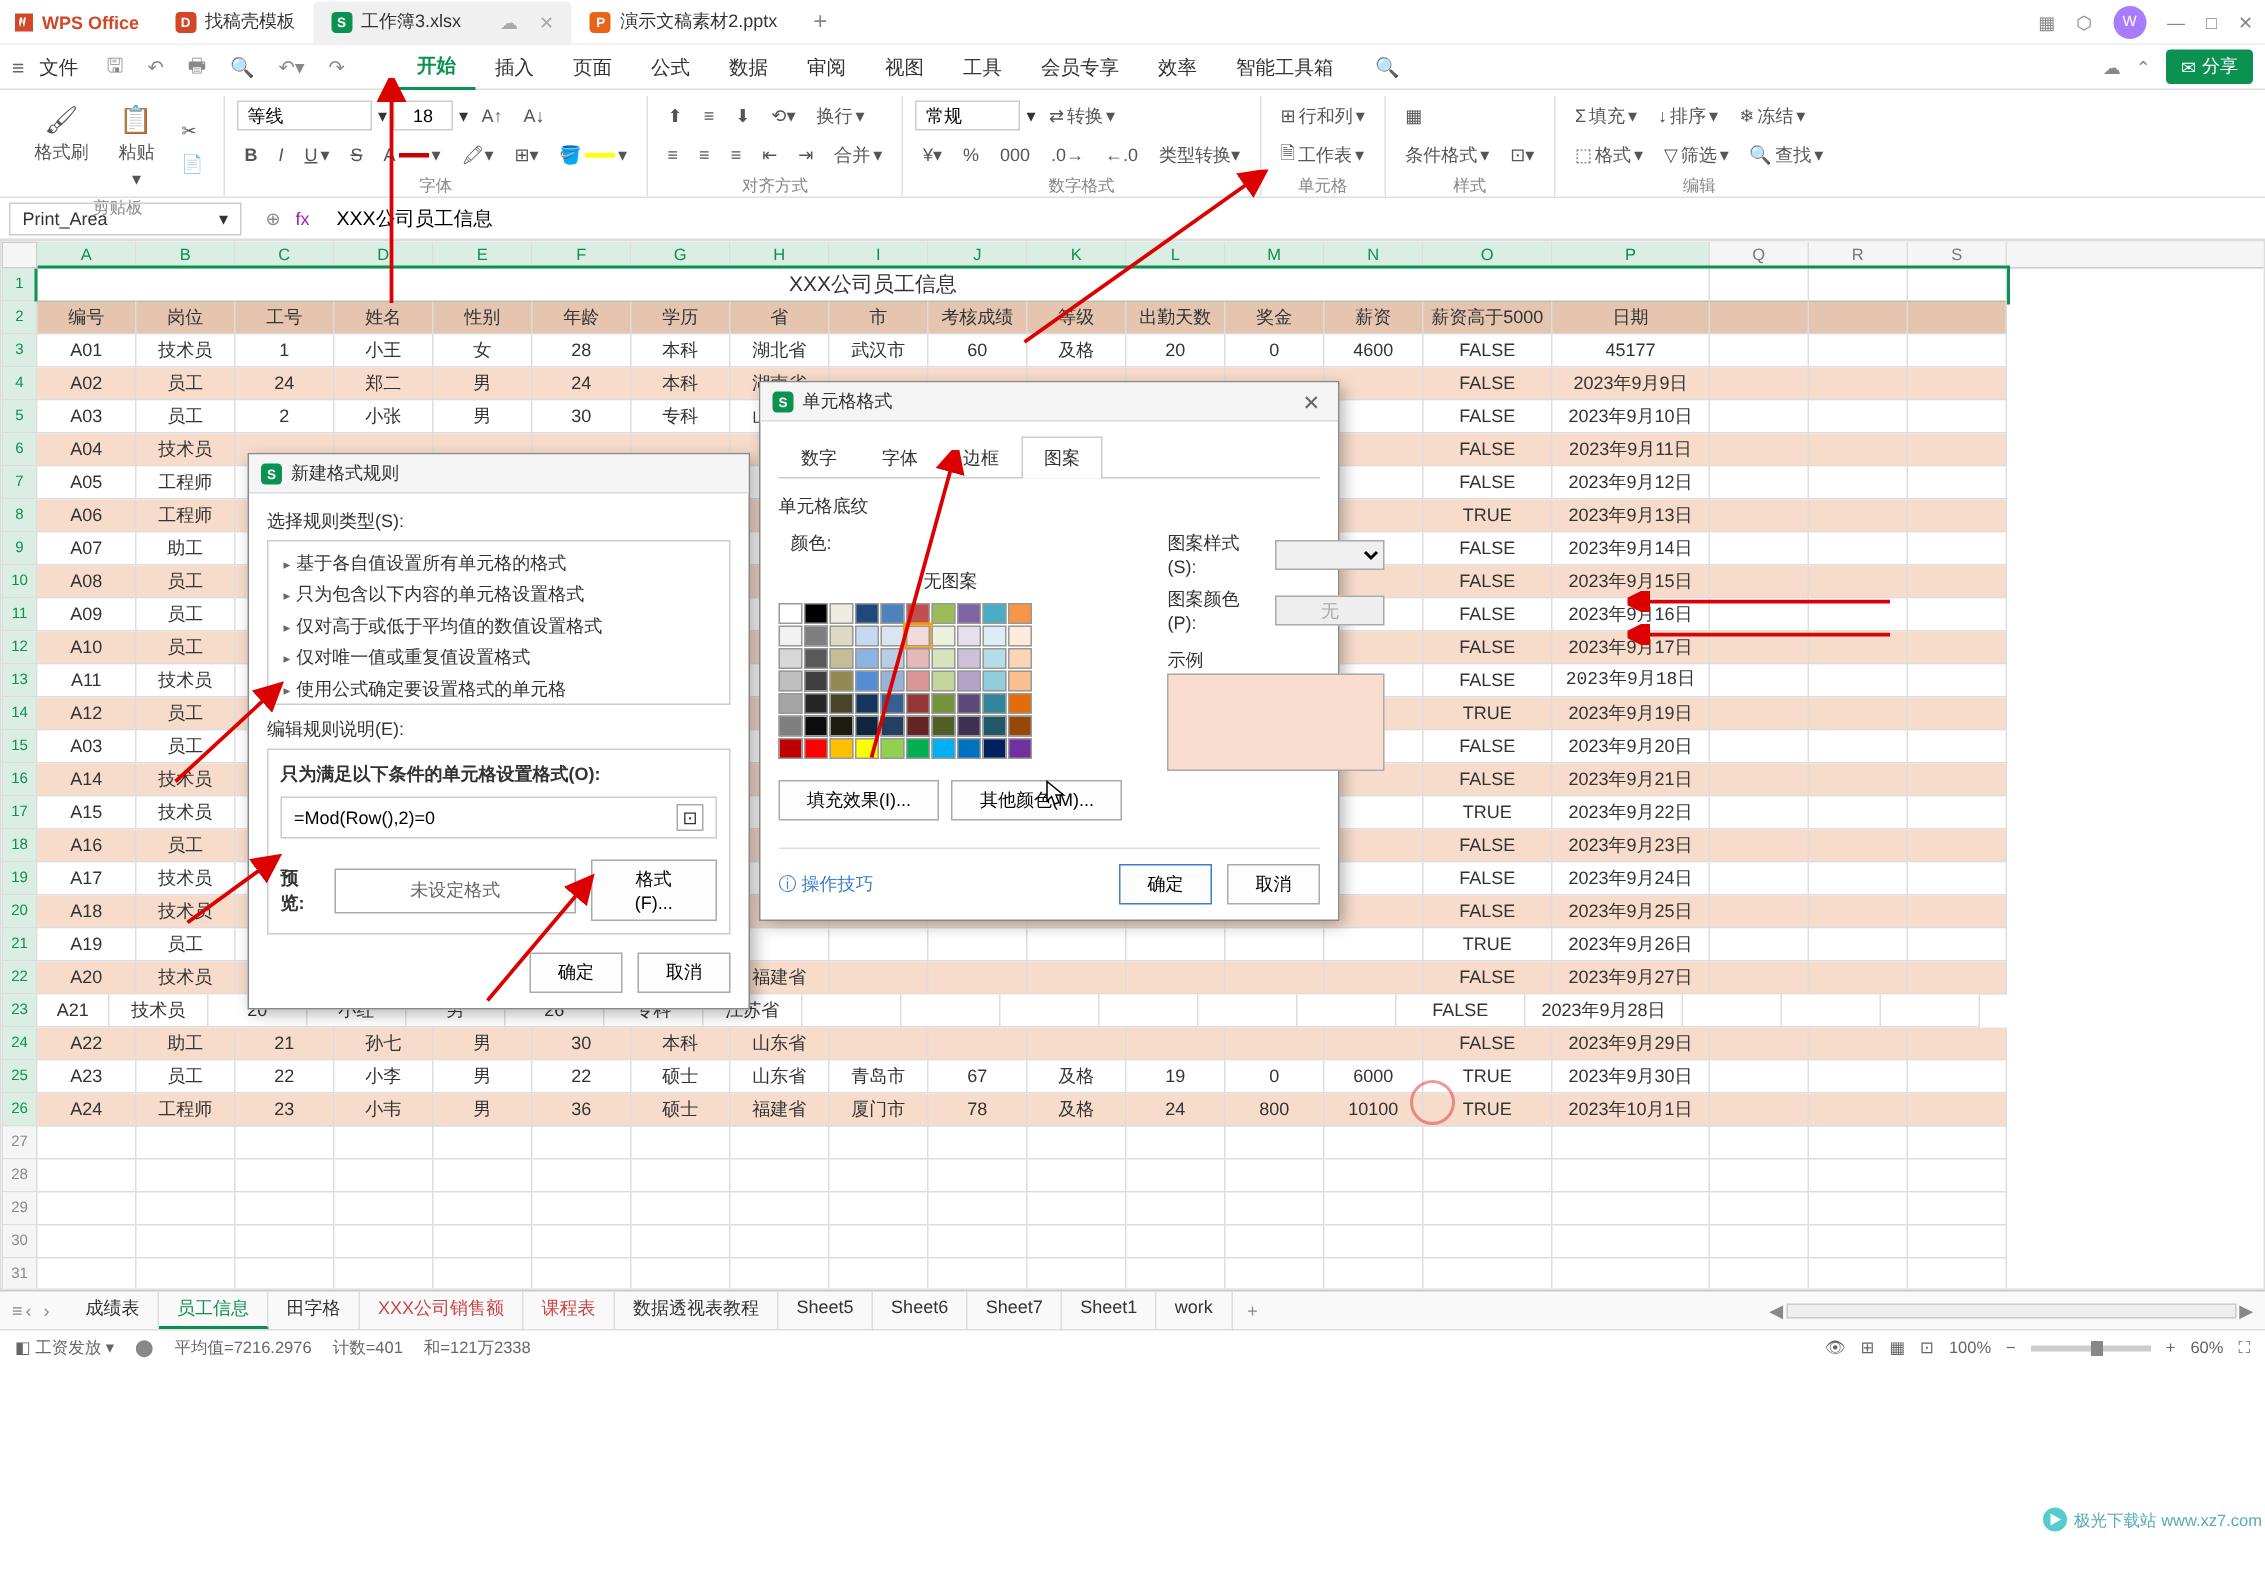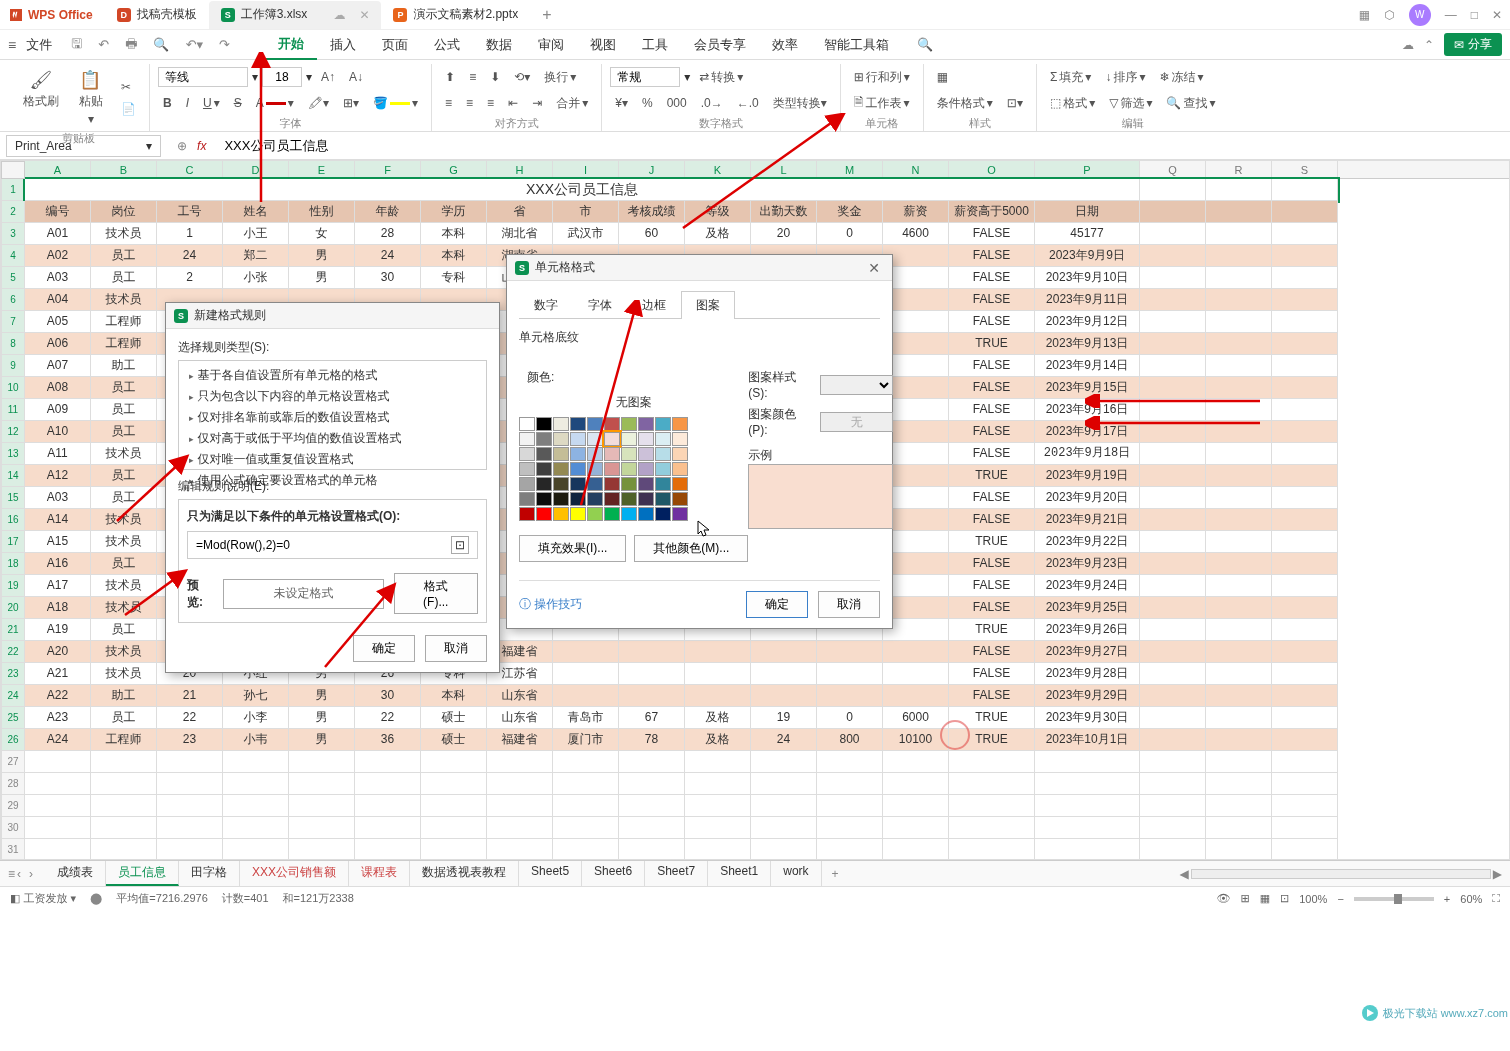--- a/index.html
+++ b/index.html
@@ -313,21 +313,21 @@
   </div>
 </div>
 
 <div class="formula-bar">
   <div class="name-box">
       <span>Print_Area</span>
       <span>▾</span>
     </div>
   <div class="fx-zone">
     <span style="color:#888">⊕</span>
-    <span style="color:#b91c1c;font-style:italic">fx</span>
+    <span style="color:#a21caf;">fx</span>
     <input class="fx-input" value="XXX公司员工信息" style="">
   </div>
 </div>
 
 <div class="sheet-area">
   <div class="corner"></div>
   <div class="col-headers" id="col-headers">
       <div class="col-h sel" style="width: 66px;">A</div>
       <div class="col-h sel" style="width: 66px;">B</div>
       <div class="col-h sel" style="width: 66px;">C</div>
@@ -858,21 +858,21 @@
           <div class="cell" style="width: 86px;">FALSE</div>
           <div class="cell" style="width: 105px;">2023年9月27日</div>
           <div class="cell" style="width: 66px;"></div>
           <div class="cell" style="width: 66px;"></div>
           <div class="cell" style="width: 66px;"></div>
         </div>
       </div>
       <div class="body-row">
         <div class="row-h sel">23</div>
         <div class="grid-row row-odd">
-          <div class="cell" style="width: 66px;">A21</div>
+          <div class="cell" style="width: 48px;">A21</div>
           <div class="cell" style="width: 66px;">技术员</div>
           <div class="cell" style="width: 66px;">20</div>
           <div class="cell" style="width: 66px;">小红</div>
           <div class="cell" style="width: 66px;">男</div>
           <div class="cell" style="width: 66px;">26</div>
           <div class="cell" style="width: 66px;">专科</div>
           <div class="cell" style="width: 66px;">江苏省</div>
           <div class="cell" style="width: 66px;"></div>
           <div class="cell" style="width: 66px;"></div>
           <div class="cell" style="width: 66px;"></div>
@@ -1084,21 +1084,20 @@
 <div class="dialog" id="dlg-rule">
   <div class="dlg-title">
     <span class="tab-ico green" style="width:14px;height:14px">S</span>
     <span>新建格式规则</span>
   </div>
   <div class="dlg-body">
     <div style="margin-bottom:4px">选择规则类型(S):</div>
     <div class="rule-list" id="rule-list">
         <div class="rule-item">基于各自值设置所有单元格的格式</div>
         <div class="rule-item">只为包含以下内容的单元格设置格式</div>
-        <div class="rule-item">仅对排名靠前或靠后的数值设置格式</div>
         <div class="rule-item">仅对高于或低于平均值的数值设置格式</div>
         <div class="rule-item">仅对唯一值或重复值设置格式</div>
         <div class="rule-item">使用公式确定要设置格式的单元格</div>
       </div>
     <div style="margin-top:8px">编辑规则说明(E):</div>
     <div style="border:1px solid #ccc;padding:8px;margin-top:4px">
       <div style="font-weight:600;margin-bottom:6px">只为满足以下条件的单元格设置格式(O):</div>
       <div class="formula-box">
         <input value="=Mod(Row(),2)=0" style="">
         <span style="border:1px solid #aaa;padding:1px 3px">⊡</span>
@@ -1125,21 +1124,21 @@
     <span class="dlg-close">✕</span>
   </div>
   <div class="dlg-body">
     <div class="dlg-tabs" id="dlg-tabs">
         <div class="dlg-tab">数字</div>
         <div class="dlg-tab">字体</div>
         <div class="dlg-tab">边框</div>
         <div class="dlg-tab active">图案</div>
       </div>
     <div>单元格底纹</div>
-    <div style="display:flex;margin-top:23px">
+    <div style="display:flex;gap:30px;margin-top:8px">
       <div style="flex:none">
         <div style="margin-left:8px">颜色:</div>
         <div style="text-align:center;margin-top:8px">无图案</div>
         <div class="color-matrix" id="palette">
             <div class="cm-row">
               <div class="cm-cell" style="background: rgb(255, 255, 255);"></div>
               <div class="cm-cell" style="background: rgb(0, 0, 0);"></div>
               <div class="cm-cell" style="background: rgb(238, 236, 225);"></div>
               <div class="cm-cell" style="background: rgb(31, 73, 125);"></div>
               <div class="cm-cell" style="background: rgb(79, 129, 189);"></div>

